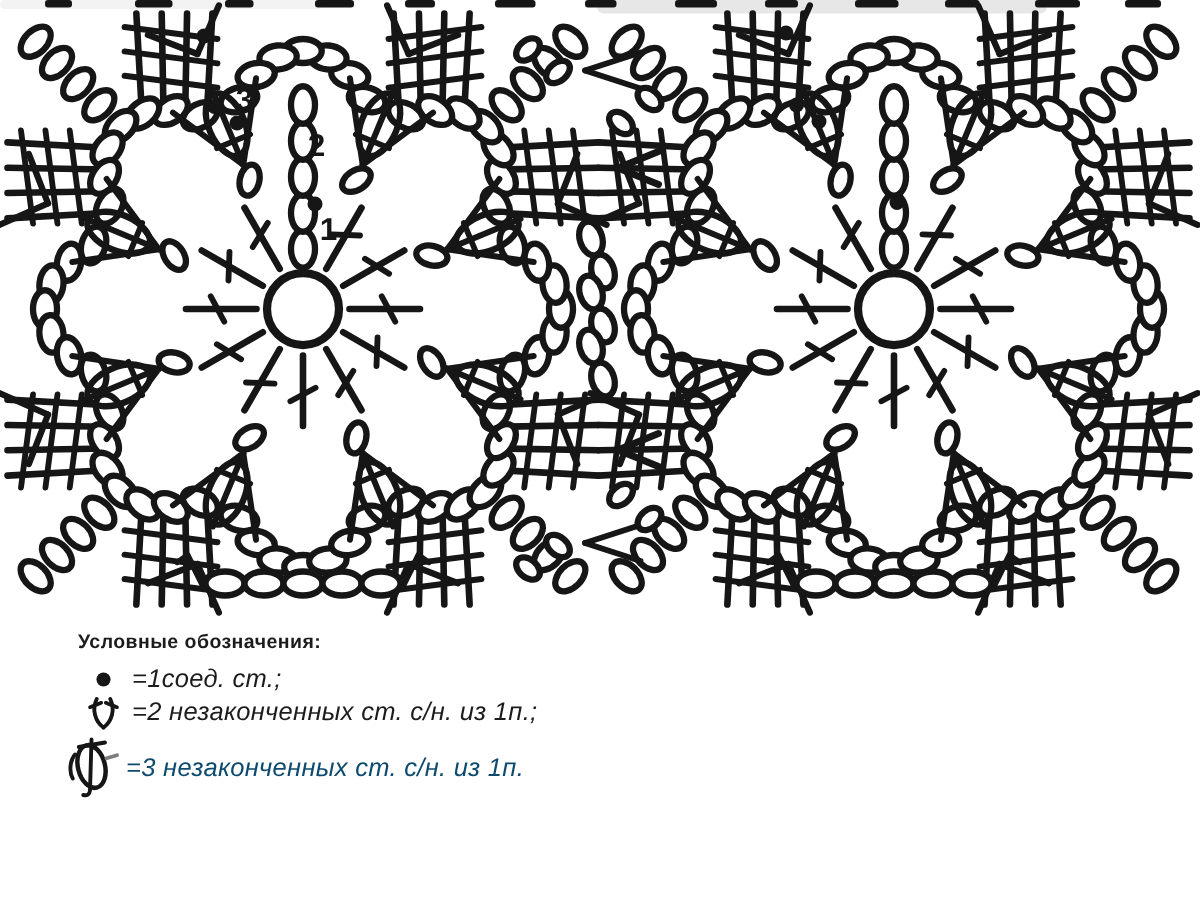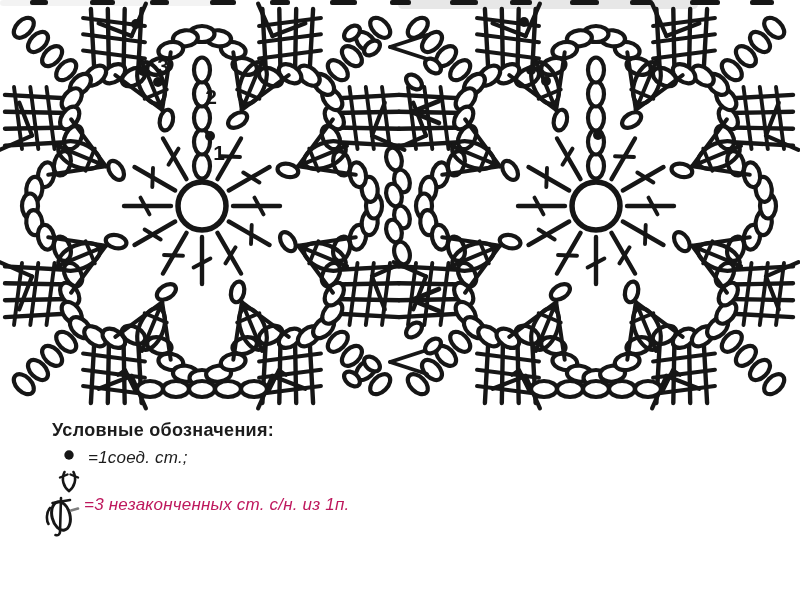--- a/index.html
+++ b/index.html
@@ -3,28 +3,28 @@
 <meta charset="utf-8">
 <style>
   html,body{margin:0;padding:0;background:#fff;}
   .page{position:relative;width:800px;height:602px;background:#ffffff;overflow:hidden;
         font-family:"Liberation Sans", sans-serif;}
   .smudge{position:absolute;background:#c9c9c9;border-radius:5px;}
   .smudge.a{left:398px;top:0;width:300px;height:9px;opacity:.45;}
   .smudge.b{left:0;top:0;width:215px;height:6px;opacity:.22;}
   .diagram{position:absolute;left:0;top:0;width:800px;height:412px;}
   .legend{position:absolute;left:50px;top:420px;width:720px;color:#1c1c1c;}
-  .legend-title{font-size:18px;font-weight:bold;letter-spacing:.3px;margin:0 0 7px 2px;}
-  .legend-row{display:flex;align-items:flex-start;height:21px;}
+  .legend-title{font-size:13px;font-weight:bold;letter-spacing:.3px;margin:0 0 7px 2px;}
+  .legend-row{display:flex;align-items:center;height:21px;}
   .legend-row .sym{width:38px;display:flex;justify-content:center;align-items:center;flex:0 0 38px;}
   .legend-row .txt{font-style:italic;font-size:17px;letter-spacing:.2px;white-space:pre;}
   .legend-row.r5{height:24px;}
   .legend-row.r6{height:46px;margin-top:2px;}
   .legend-row.r6 .sym{width:44px;flex-basis:44px;margin-left:-10px;}
-  .legend-row.r6 .txt{color:#be185d;}
+  .legend-row.r6 .txt{color:#0c4a6e;}
   svg{display:block;}
 </style>
 </head>
 <body>
 
 <div class="page">
 
   <div class="smudge a"></div>
   <div class="smudge b"></div>
 
@@ -562,20 +562,21 @@
 
     <div class="legend-row r5">
       <span class="sym">
         <svg width="24" height="24">
           <path d="M12 22 C6.5 18 4 10 7.5 3" fill="none" stroke="#161616" stroke-width="2.6" stroke-linecap="round"></path>
           <path d="M12 22 C17.5 18 20 10 16.5 3" fill="none" stroke="#161616" stroke-width="2.6" stroke-linecap="round"></path>
           <path d="M3 8.5 L10.5 5.5" stroke="#161616" stroke-width="2.4" stroke-linecap="round"></path>
           <path d="M13.5 5.5 L21 8.5" stroke="#161616" stroke-width="2.4" stroke-linecap="round"></path>
         </svg>
       </span>
+      <span class="txt">=2 незаконченных ст. с/н. из 1п.;</span>
     </div>
 
     <div class="legend-row r6">
       <span class="sym">
         <svg width="38" height="44">
           <ellipse cx="18" cy="21" rx="9" ry="14.5" fill="none" stroke="#161616" stroke-width="3" transform="rotate(-14 18 21)"></ellipse>
           <path d="M18 3 L17 37 Q16.5 41 12.5 40" fill="none" stroke="#161616" stroke-width="2.6" stroke-linecap="round"></path>
           <path d="M9.5 8 L27 5" stroke="#161616" stroke-width="2.6" stroke-linecap="round"></path>
           <path d="M7 13 C3.5 17 3 25 5.5 29" fill="none" stroke="#161616" stroke-width="2.6" stroke-linecap="round"></path>
           <path d="M28 15.5 L35 13.5" stroke="#7d7d7d" stroke-width="2.6" stroke-linecap="round"></path>

